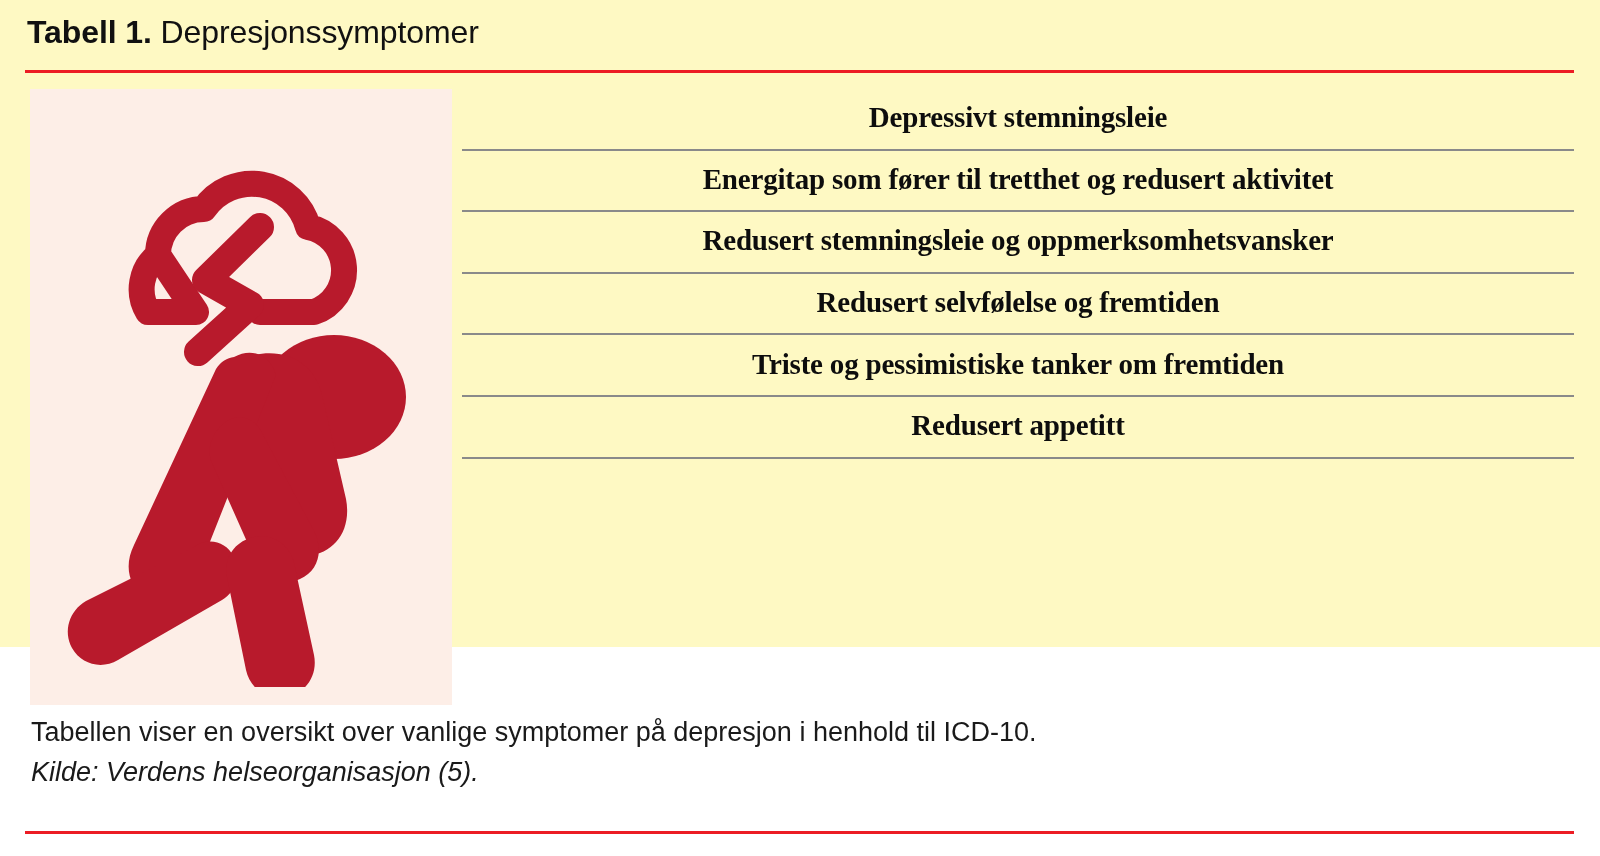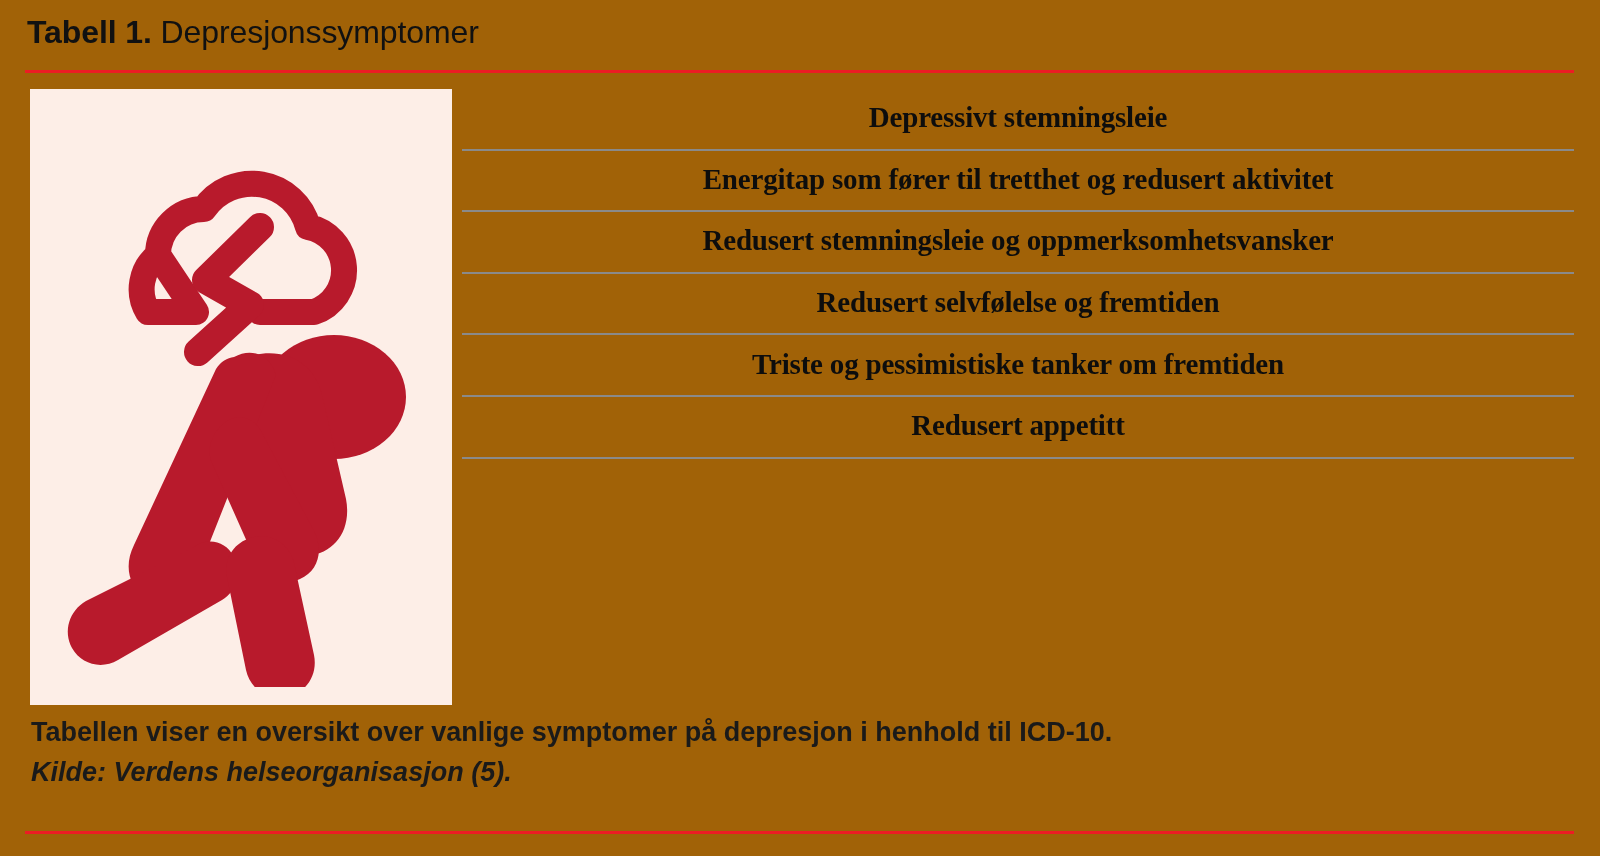--- a/index.html
+++ b/index.html
@@ -11,22 +11,22 @@
     width: 1600px;
     height: 856px;
     font-family: "Liberation Sans", sans-serif;
     color: #111111;
     overflow: hidden;
   }
 
   .page {
     position: relative;
     width: 1600px;
-    height: 856px;
-    background: #a16207;
+    height: 647px;
+    background: #fef9c3;
   }
 
   
   .table-caption {
     position: absolute;
     left: 27px;
     top: 10px;
     font-size: 32px;
     line-height: 44px;
     letter-spacing: -0.1px;
@@ -107,21 +107,20 @@
     white-space: nowrap;
     transform: translateY(-1px);
   }
 
   
   .table-footer {
     position: absolute;
     left: 31px;
     top: 712px;
     width: 1540px;
-    font-weight: bold;
   }
   .footer-line {
     font-size: 27px;
     line-height: 40px;
     color: #1a1a1a;
     white-space: nowrap;
   }
   .footer-line.source {
     font-style: italic;
   }

